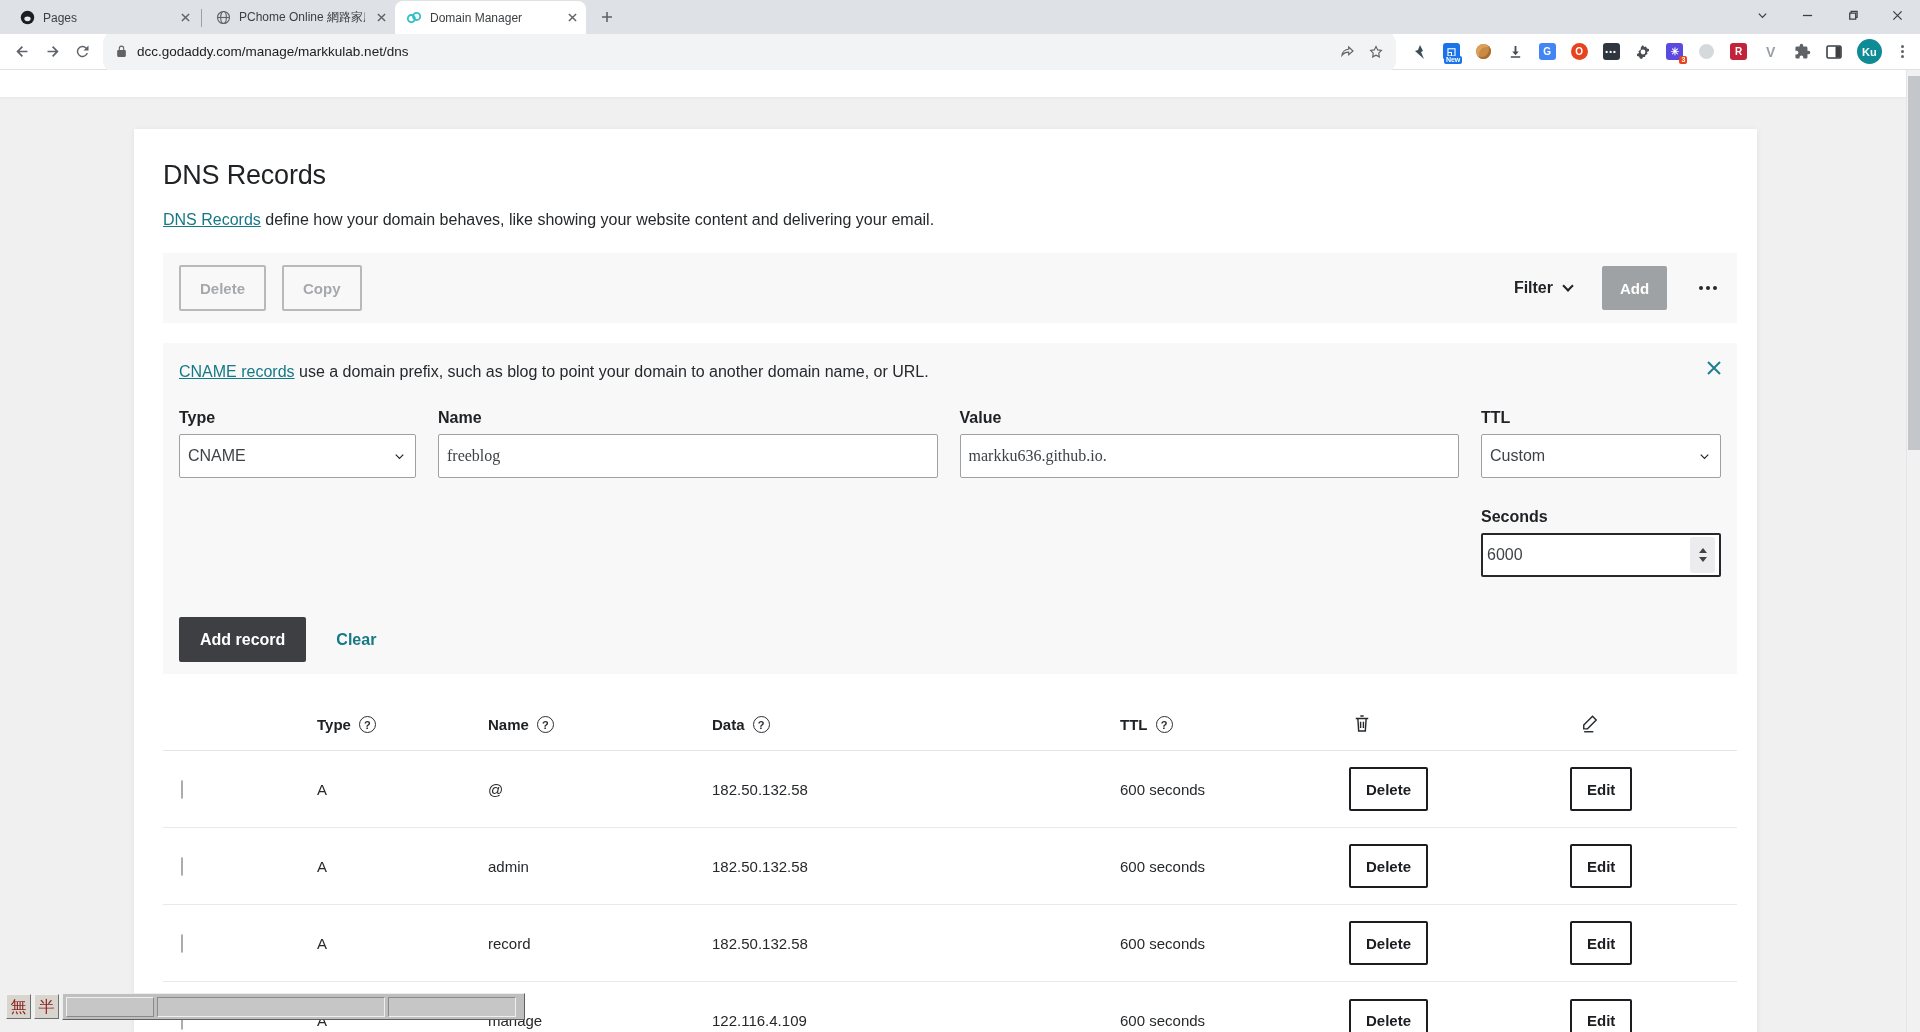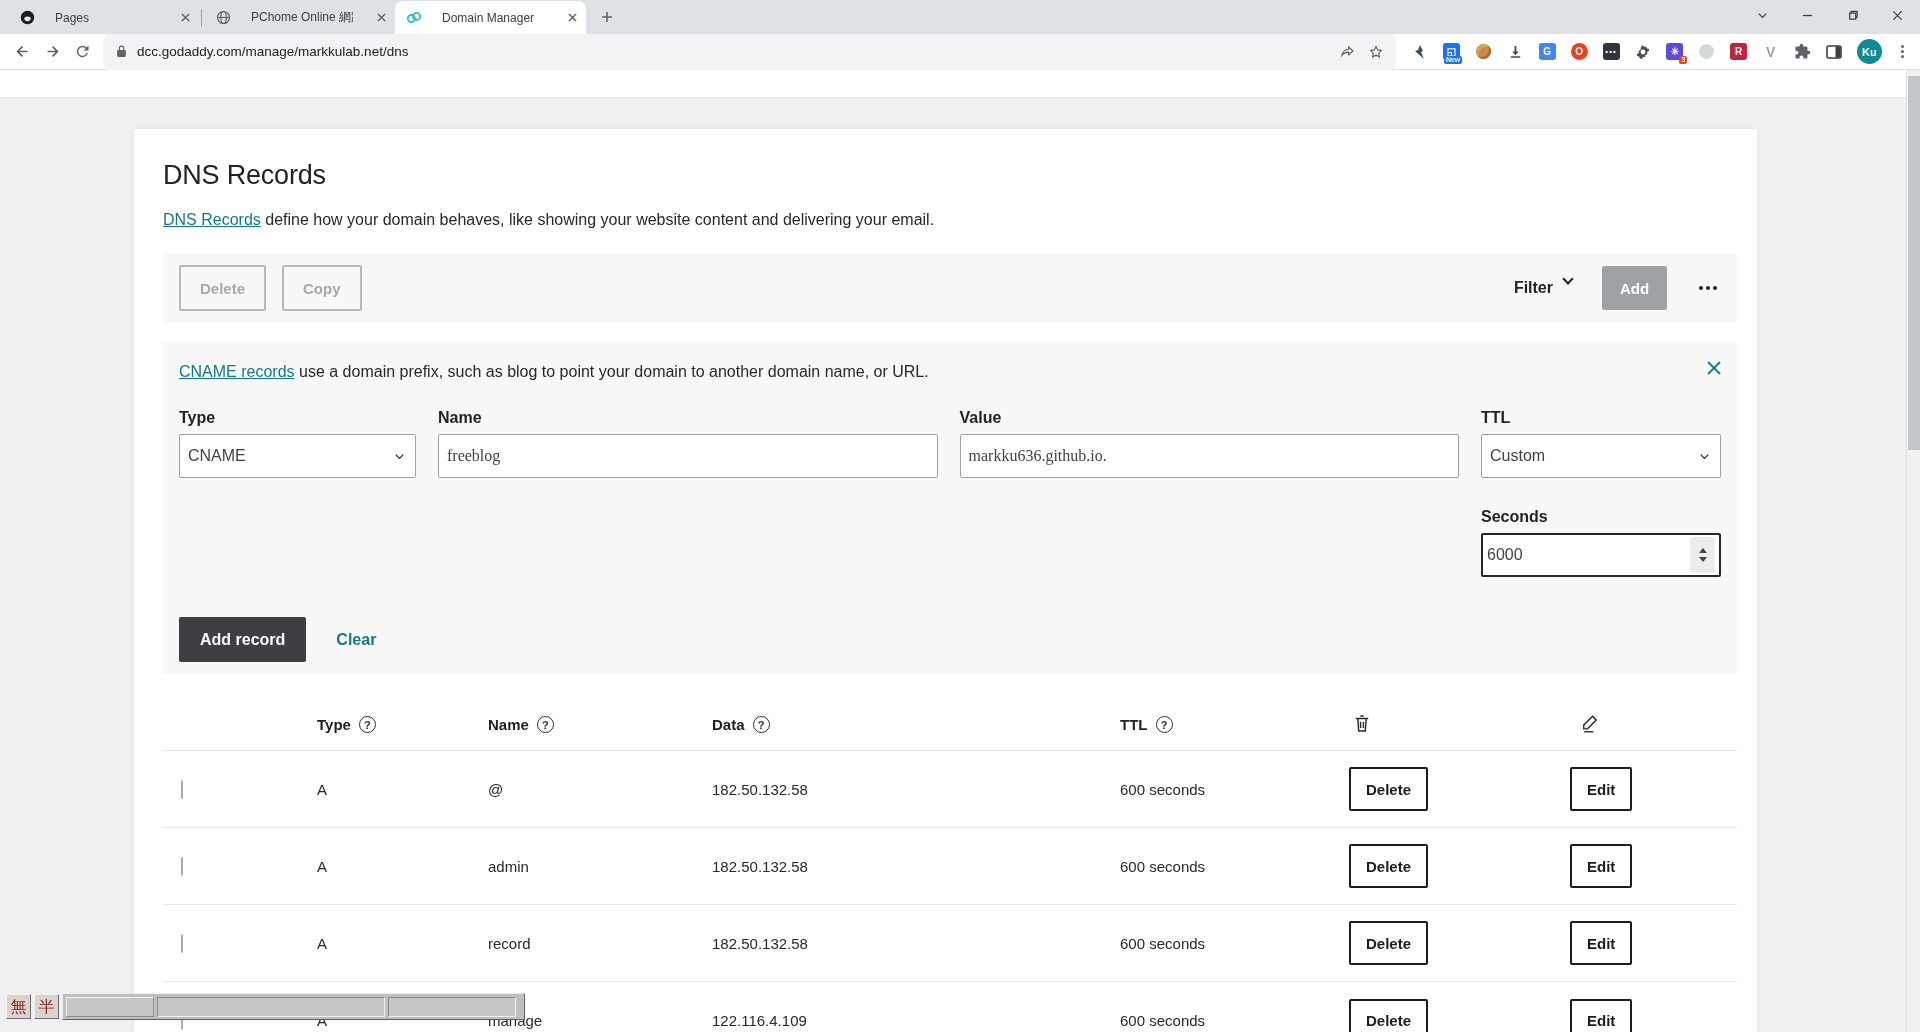--- a/index.html
+++ b/index.html
@@ -1,21 +1,21 @@
 <!DOCTYPE html>
 <html><head>
 <meta charset="utf-8">
 <style>
   *{margin:0;padding:0;box-sizing:border-box}
   html,body{width:1920px;height:1032px;overflow:hidden;font-family:"Liberation Sans",sans-serif;background:#fff}
   .screen{position:relative;width:1920px;height:1032px;background:#fff}
 
   
   .tabbar{height:34px;background:#dee1e6;display:flex;align-items:flex-end;padding-left:8px;position:relative}
-  .tab{width:191px;height:33px;display:flex;align-items:center;gap:20px;padding:0 6px 0 11px;font-size:12px;color:#3c4043;position:relative;cursor:default}
+  .tab{width:191px;height:33px;display:flex;align-items:center;gap:8px;padding:0 6px 0 11px;font-size:12px;color:#3c4043;position:relative;cursor:default}
   .tab.active{background:#fff;border-radius:8px 8px 0 0}
   .tab-sep{width:1px;height:18px;background:#9aa0a6;margin:0 2px 7px 2px}
   .tab-title{flex:1;white-space:nowrap;overflow:hidden;padding-right:2px}
   .tab-close{width:16px;height:16px;border-radius:50%;display:flex;align-items:center;justify-content:center;flex:none}
   .tab-close svg{width:9px;height:9px;stroke:#5f6368;stroke-width:1.6}
   .favicon{width:16px;height:16px;flex:none;display:flex;align-items:center;justify-content:center}
   .newtab{width:26px;height:26px;margin:0 0 4px 8px;border-radius:50%;display:flex;align-items:center;justify-content:center}
   .newtab svg{width:12px;height:12px;stroke:#5f6368;stroke-width:1.6}
   .win-controls{margin-left:auto;display:flex;align-items:flex-start;height:34px}
   .win-btn{width:45px;height:30px;display:flex;align-items:center;justify-content:center;color:#3c4043}
@@ -43,21 +43,21 @@
   .white-band{height:27px;background:#fff;box-shadow:0 1px 2px rgba(0,0,0,.04)}
   .card{position:absolute;left:134px;top:59px;width:1623px;height:903px;background:#fff;box-shadow:0 1px 6px rgba(0,0,0,.07);padding:0 20px 0 29px}
   .page-title{padding-top:31px;font-size:27px;font-weight:500;color:#202326;letter-spacing:-.2px}
   .desc{margin-top:20px;font-size:16px;color:#26292c}
   a.link{color:#157985;text-decoration:underline;cursor:pointer}
 
   .strip{margin-top:24px;height:70px;background:#f8f8f9;display:flex;align-items:center;padding:0 16px}
   .btn-ghost{height:46px;padding:0 19px;border:2px solid #b7babd;color:#a6a9ac;background:transparent;font-weight:700;font-size:15px;border-radius:2px;font-family:inherit}
   .btn-ghost + .btn-ghost{margin-left:16px}
   .strip-right{margin-left:auto;display:flex;align-items:center}
-  .filter{display:flex;align-items:flex-start;gap:11px;font-weight:700;font-size:16px;color:#202326;cursor:pointer}
+  .filter{display:flex;align-items:center;gap:11px;font-weight:700;font-size:16px;color:#202326;cursor:pointer}
   .chev{width:8px;height:8px;border-right:2px solid #202326;border-bottom:2px solid #202326;transform:rotate(45deg);margin-top:-4px}
   .btn-add{width:65px;height:44px;margin-left:30px;background:#9fa2a5;color:#fff;border:none;font-weight:700;font-size:15px;border-radius:2px;font-family:inherit}
   .more{display:flex;gap:3px;margin-left:28px;padding:4px;cursor:pointer}
   .more i{width:4px;height:4px;border-radius:50%;background:#26292c}
 
   .formblock{margin-top:20px;background:#f8f8f9;padding:20px 16px 12px;position:relative}
   .banner{font-size:16px;color:#26292c;padding-right:40px}
   .banner-close{position:absolute;top:15px;right:13px;width:20px;height:20px;display:flex;align-items:center;justify-content:center;cursor:pointer}
   .banner-close svg{width:14px;height:14px;stroke:#1b7f8e;stroke-width:2;fill:none}
   .fields{display:flex;gap:22px;margin-top:28px}

